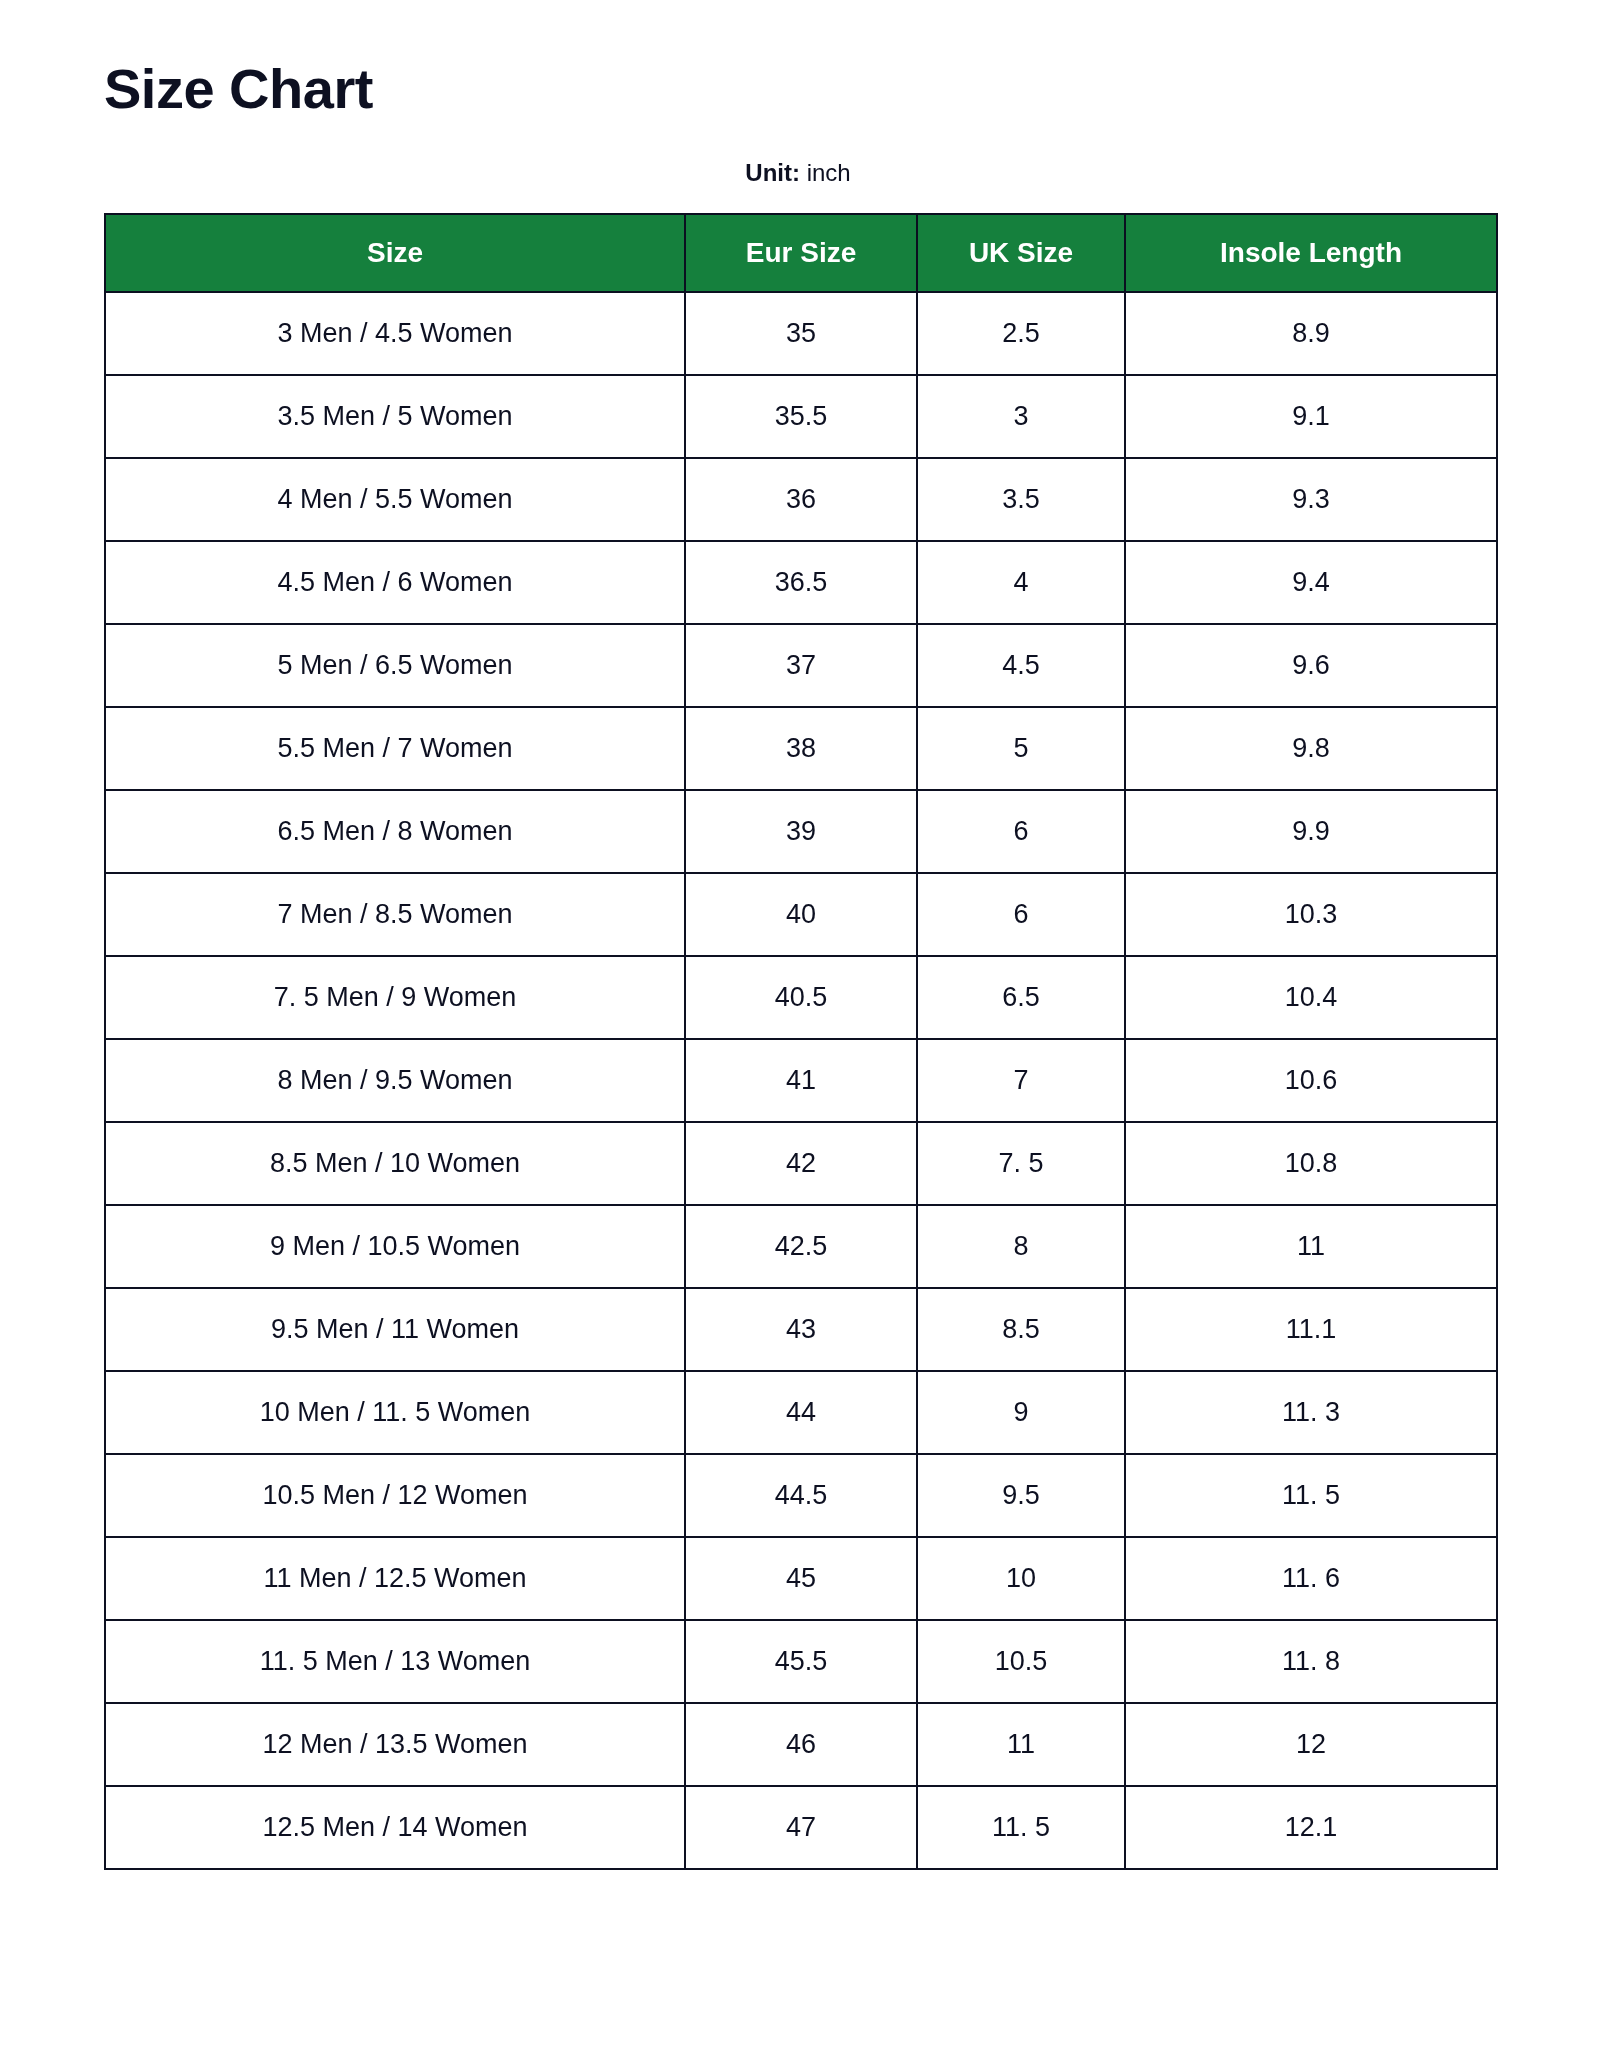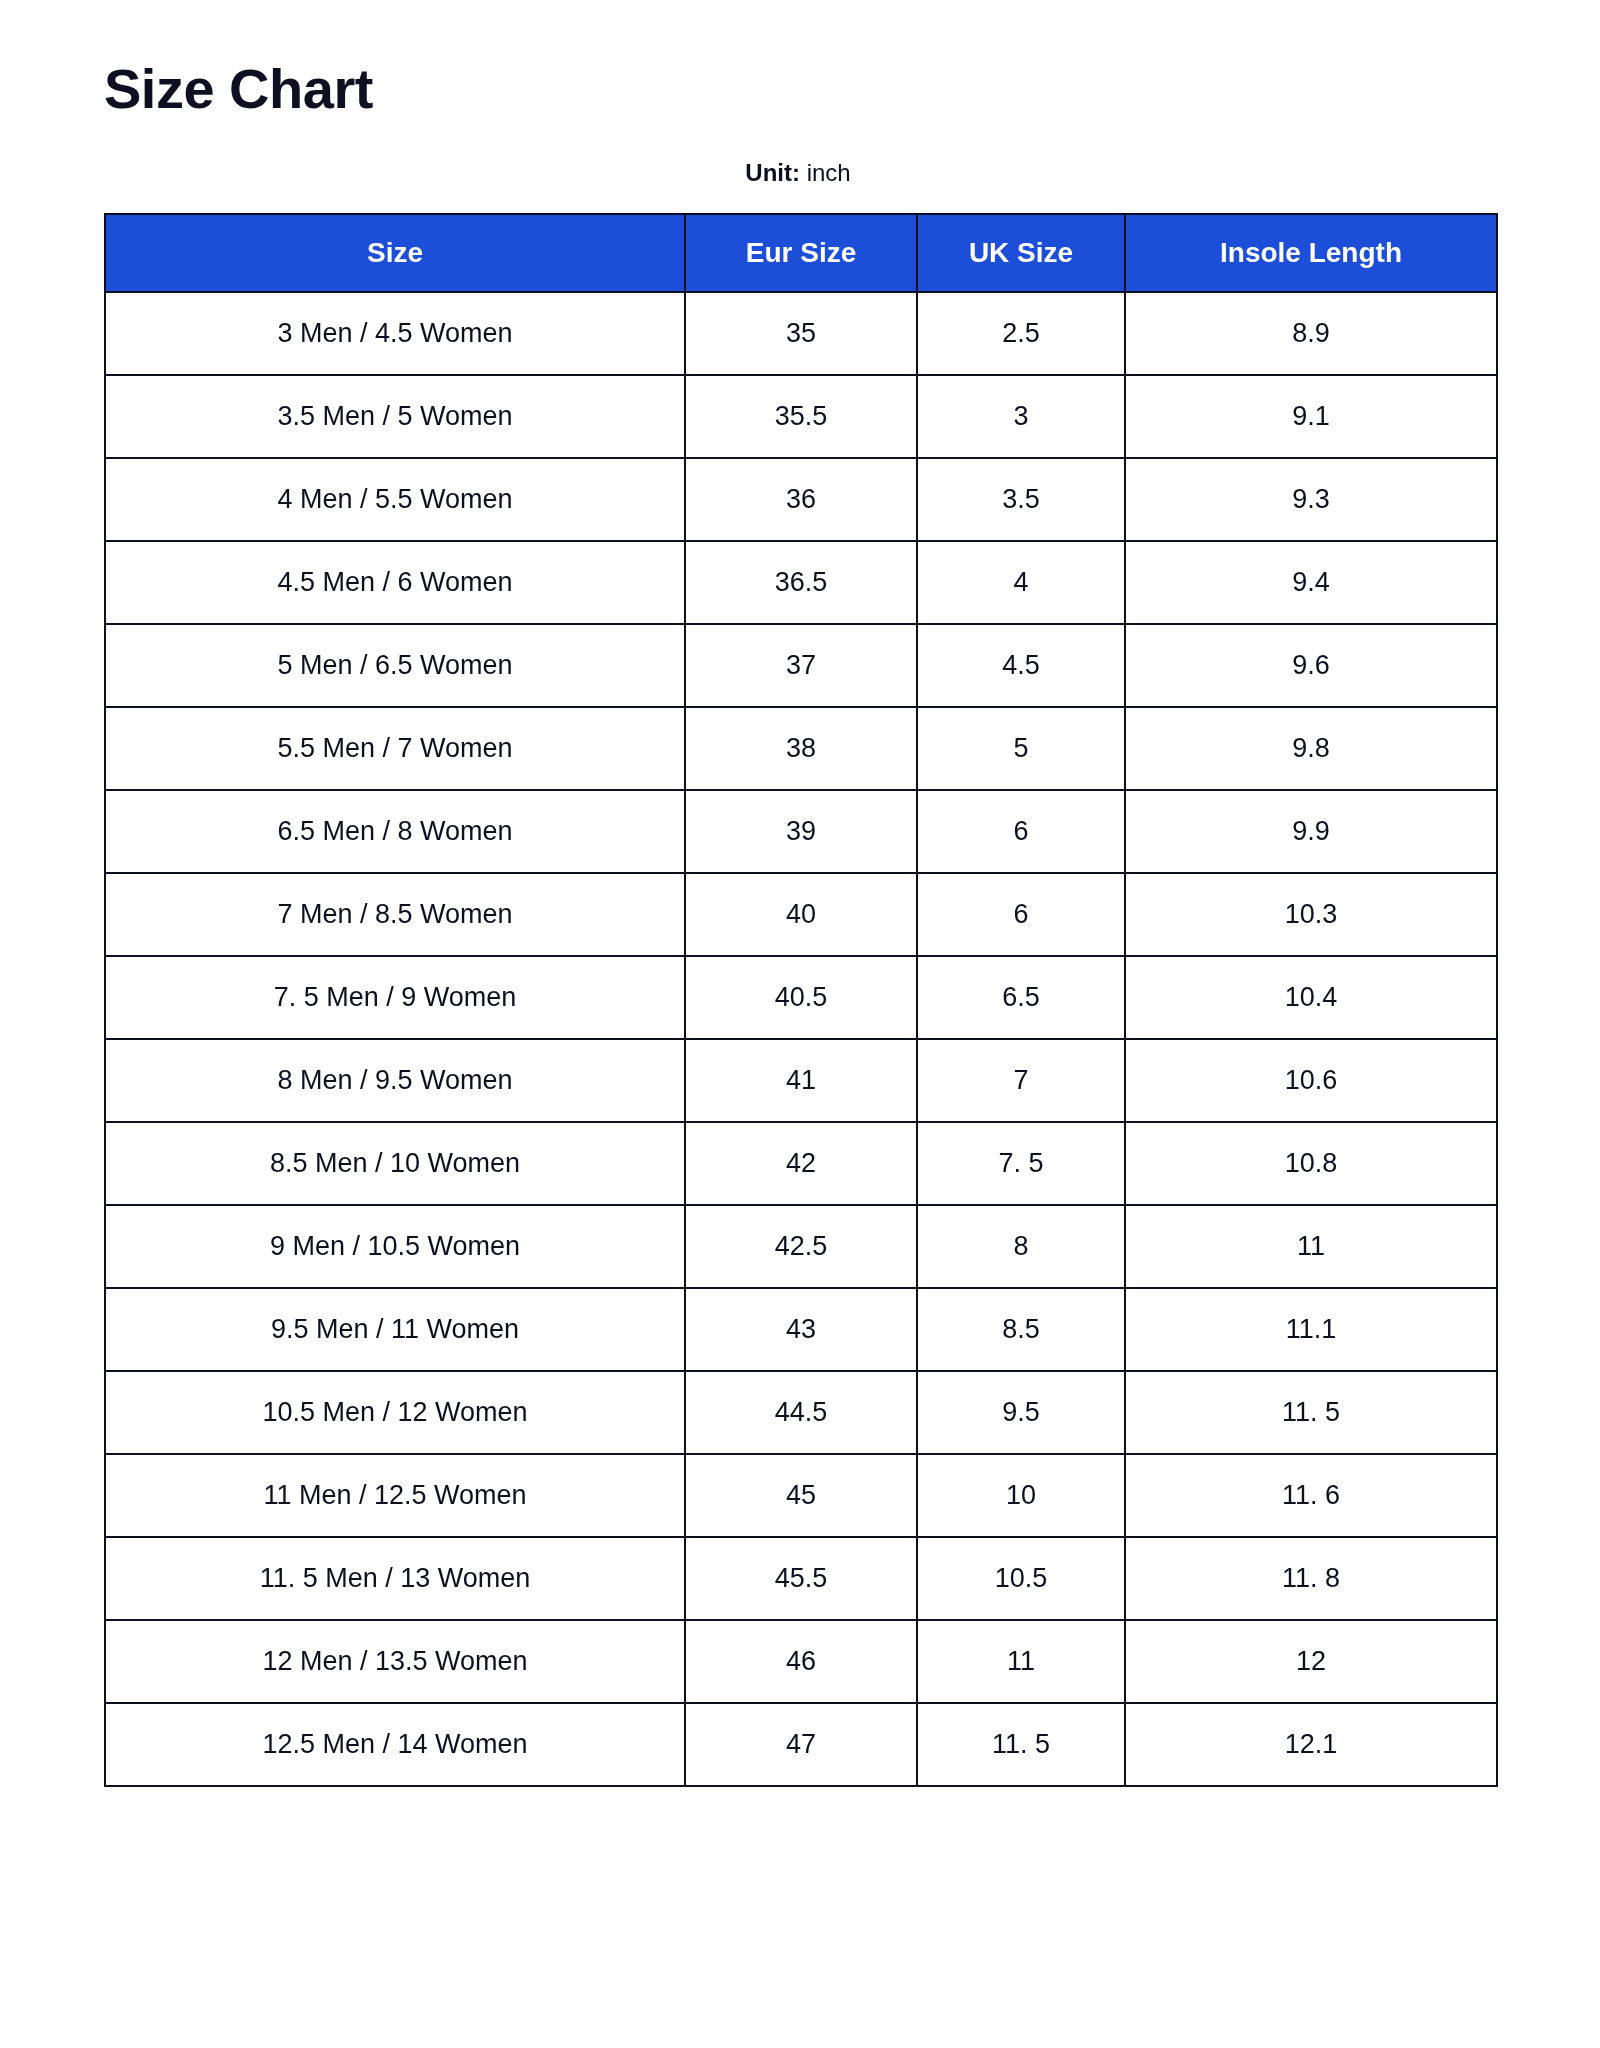--- a/index.html
+++ b/index.html
@@ -48,21 +48,21 @@
   }
   table.size-table th,
   table.size-table td {
     border: 2px solid #0d1021;
     text-align: center;
     font-size: 27px;
     font-weight: normal;
     color: #0d1021;
   }
   table.size-table thead th {
-    background: #1d4ed8;
+    background: #15803d;
     color: #ffffff;
     font-weight: bold;
     font-size: 28px;
     height: 76px;
     padding: 0 20px;
     border-color: #0b0f20;
   }
   table.size-table tbody td {
     height: 81px;
     padding: 0 6px;
@@ -172,20 +172,26 @@
         <td>8</td>
         <td>11</td>
       </tr>
       <tr>
         <td>9.5 Men / 11 Women</td>
         <td>43</td>
         <td>8.5</td>
         <td>11.1</td>
       </tr>
       <tr>
+        <td>10 Men / 11. 5 Women</td>
+        <td>44</td>
+        <td>9</td>
+        <td>11. 3</td>
+      </tr>
+      <tr>
         <td>10.5 Men / 12 Women</td>
         <td>44.5</td>
         <td>9.5</td>
         <td>11. 5</td>
       </tr>
       <tr>
         <td>11 Men / 12.5 Women</td>
         <td>45</td>
         <td>10</td>
         <td>11. 6</td>

